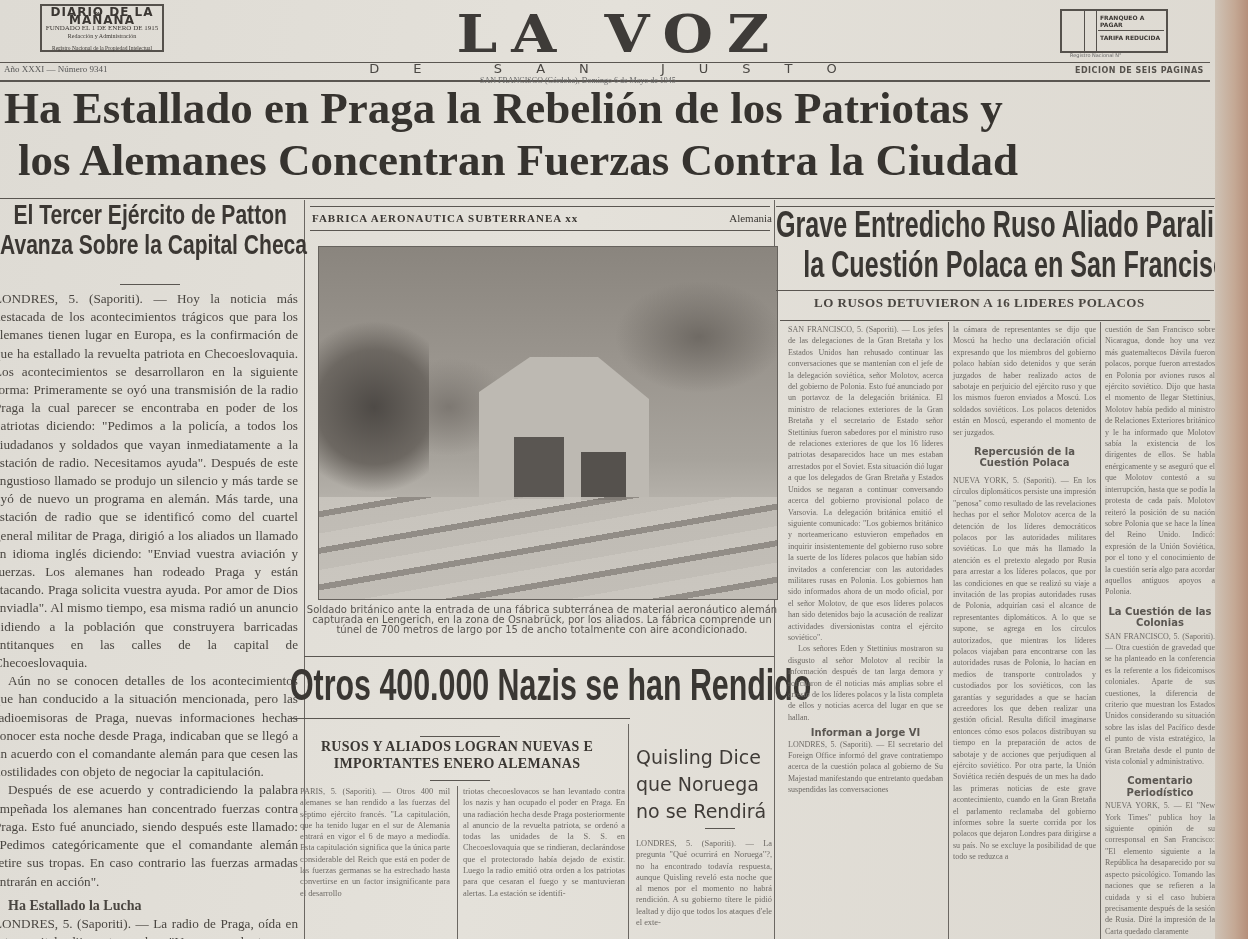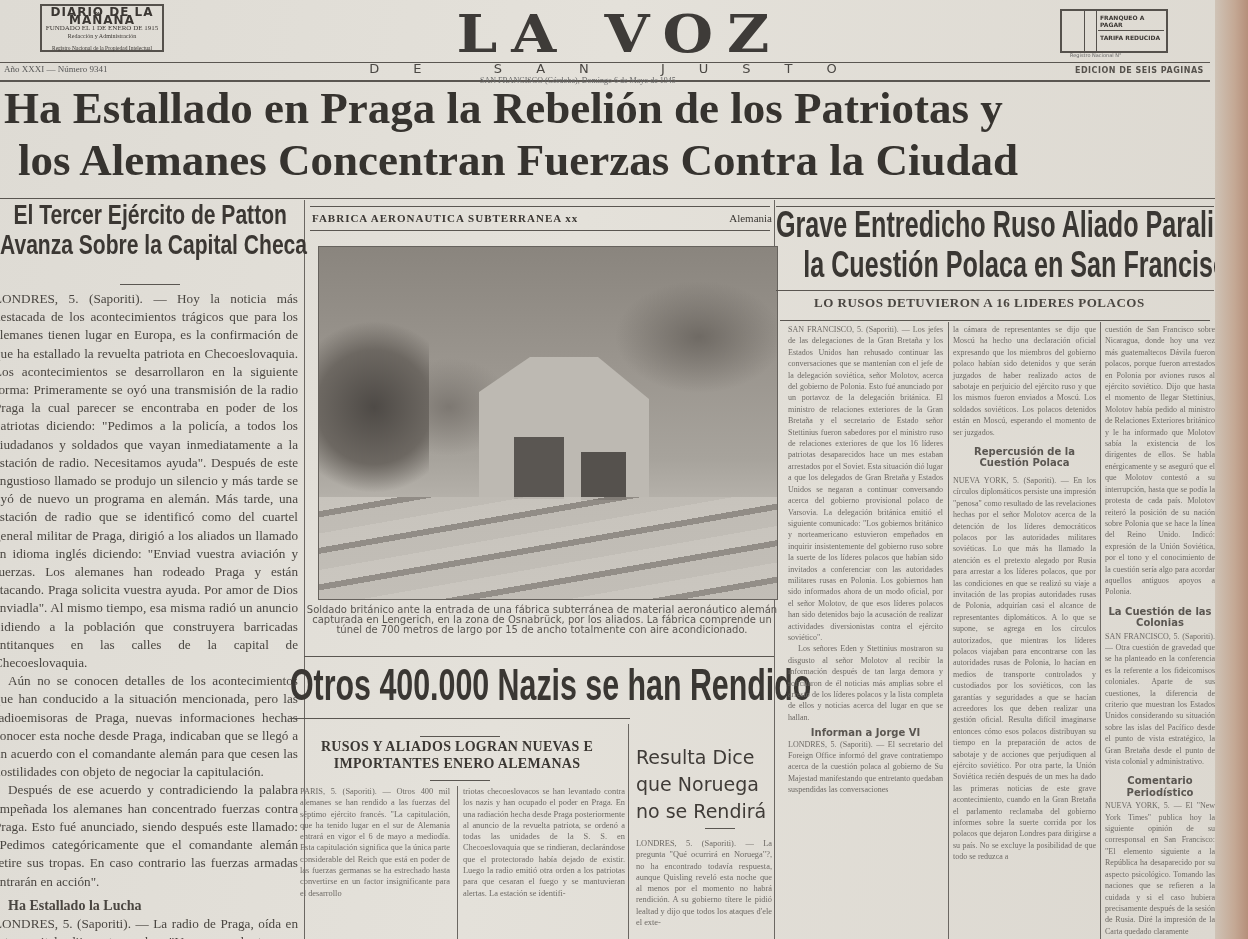--- a/index.html
+++ b/index.html
@@ -123,21 +123,21 @@
   <div class="abs rusos">
     <div>RUSOS Y ALIADOS LOGRAN NUEVAS E</div>
     <div>IMPORTANTES ENERO ALEMANAS</div>
   </div>
   <div class="rule" style="left:430px;top:780px;width:60px;"></div>
   <div class="abs small" style="left:300px;top:786px;width:150px;font-size:8.4px;line-height:11.3px;">PARIS, 5. (Saporiti). — Otros 400 mil alemanes se han rendido a las fuerzas del séptimo ejército francés. "La capitulación, que ha tenido lugar en el sur de Alemania entrará en vigor el 6 de mayo a mediodía. Esta capitulación significa que la única parte considerable del Reich que está en poder de las fuerzas germanas se ha estrechado hasta convertirse en un factor insignificante para el desarrollo</div>
   <div class="vline" style="left:457px;top:786px;height:153px;"></div>
   <div class="abs small" style="left:463px;top:786px;width:162px;font-size:8.4px;line-height:11.3px;">triotas checoeslovacos se han levantado contra los nazis y han ocupado el poder en Praga. En una radiación hecha desde Praga posteriormente al anuncio de la revuelta patriota, se ordenó a todas las unidades de la S. S. en Checoeslovaquia que se rindieran, declarándose que el protectorado había dejado de existir. Luego la radio emitió otra orden a los patriotas para que cesaran el fuego y se mantuvieran alertas. La estación se identifi-</div>
 
   <div class="abs quisling">
-    <div>Resulta Dice</div>
+    <div>Quisling Dice</div>
     <div>que Noruega</div>
     <div>no se Rendirá</div>
   </div>
   <div class="rule" style="left:705px;top:828px;width:30px;"></div>
   <div class="abs small" style="left:636px;top:838px;width:136px;font-size:8.4px;line-height:11.3px;">LONDRES, 5. (Saporiti). — La pregunta "Qué ocurrirá en Noruega"?, no ha encontrado todavía respuesta, aunque Quisling reveló esta noche que al menos por el momento no habrá rendición. A su gobierno títere le pidió lealtad y dijo que todos los ataques d'ele el exte-</div>
 
   <div class="rule" style="left:776px;top:206px;width:438px;"></div>
   <div class="abs grave">
     <div>Grave Entredicho Ruso Aliado Paraliza</div>
     <div>la Cuestión Polaca en San Francisco</div>

